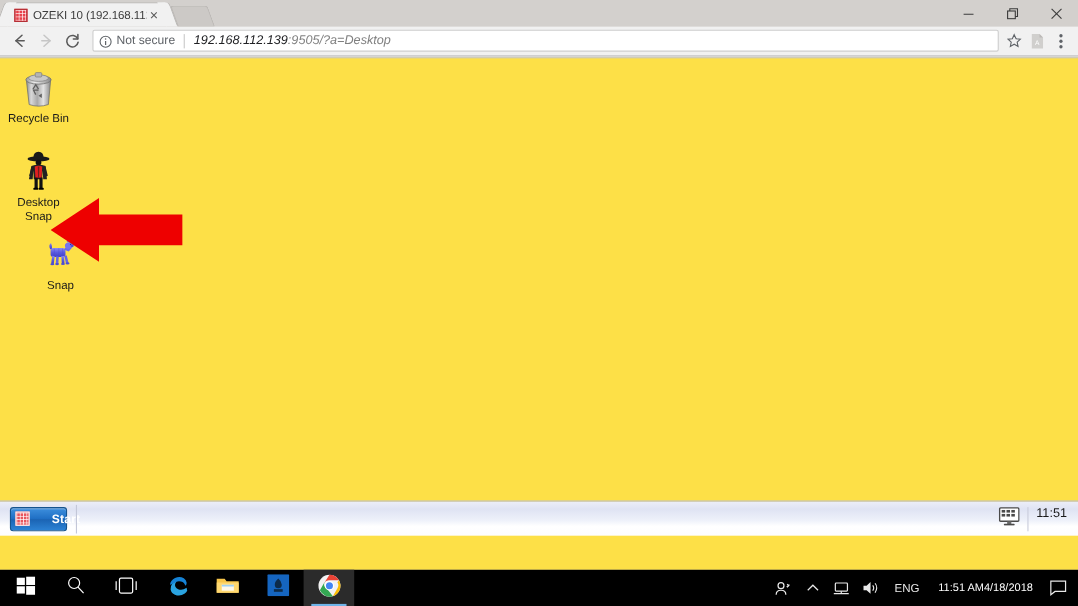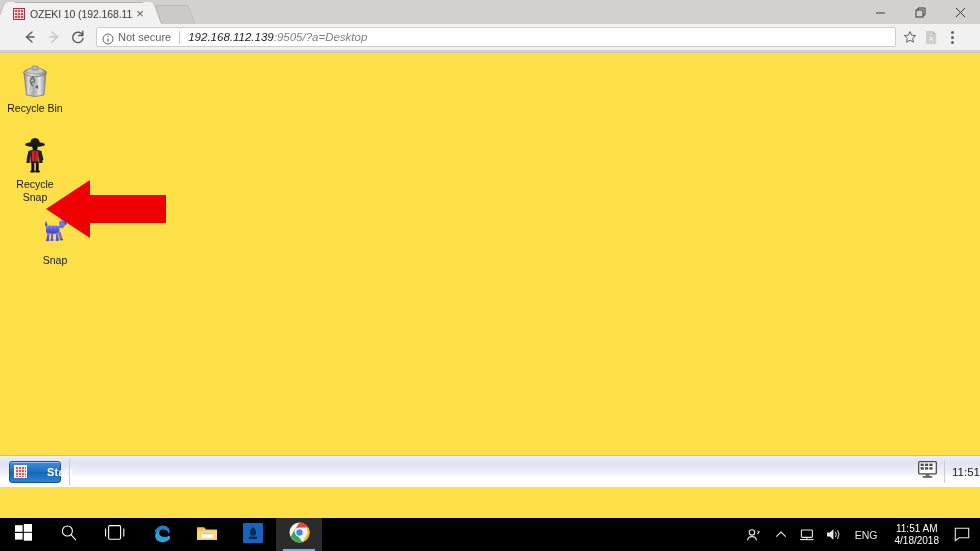--- a/index.html
+++ b/index.html
@@ -50,21 +50,21 @@
   }
   .newtab {
     position:absolute; left:158px; top:5px; width:34px; height:19px;
     background:#ccc9c6; border:1px solid #bbb8b5; border-bottom:none;
     transform:skewX(20deg); border-top-left-radius:3px; border-top-right-radius:3px;
   }
 
   
   .toolbar {
     height:27px; background:#f1f1f1; border-bottom:1px solid #cfcfcf;
-    display:flex; align-items:center; padding:0 18px;
+    display:flex; align-items:center; padding:0 6px;
   }
   .navbtn { width:24px; height:24px; display:flex; align-items:center; justify-content:center; }
   .navbtn svg { display:block; }
   .omnibox {
     flex:1; height:20px; margin:0 4px 0 6px; background:#fff;
     border:1px solid #cdcdcd; border-radius:2px;
     display:flex; align-items:center; padding:0 4px 0 5px; overflow:hidden;
   }
   .info-ico { width:12px; height:12px; flex:0 0 12px; margin-right:4px; }
   .notsecure { font-size:11px; color:#5f6368; white-space:nowrap; }
@@ -114,35 +114,35 @@
   }
   .start-ico {
     width:13px; height:13px; flex:0 0 13px; background:#e8545c; border:1px solid #fff;
     background-image:
       linear-gradient(to right, rgba(255,255,255,.8) 1px, transparent 1px),
       linear-gradient(to bottom, rgba(255,255,255,.8) 1px, transparent 1px);
     background-size:3px 3px;
   }
   .start-txt { font-size:11px; font-weight:bold; color:#fff; letter-spacing:.2px; }
   .oztask-div { width:1px; height:26px; background:#c3c7d8; margin-left:8px; }
-  .oztray { display:flex; align-items:center; gap:7px; }
+  .oztray { display:flex; align-items:flex-start; gap:7px; margin-right:10px; }
   .oztime { font-size:11.5px; color:#1a1a1a; }
   .oztray-div { width:1px; height:22px; background:#c9ccdb; }
 
   
   .wintask { position:absolute; left:0; bottom:0; width:980px; height:33px; background:#000; }
   .wt-left { position:absolute; left:0; top:0; height:33px; display:flex; align-items:center; }
   .wt-item { width:46px; height:33px; display:flex; align-items:center; justify-content:center; }
   .wt-item.active { background:#2b2b2b; }
   .wt-item.active:after{ content:""; position:absolute; bottom:0; left:7px; right:7px;
                           height:2px; background:#6fb4e8; }
   .wt-right { position:absolute; right:0; top:0; height:33px; display:flex; align-items:center; gap:0; }
   .tr { height:33px; display:flex; align-items:center; justify-content:center; color:#e8e8e8; }
   .tr-lang { font-size:10.5px; padding:0 8px; color:#e8e8e8; }
-  .tr-clock { display:flex; flex-direction:column; align-items:center; justify-content:center;
+  .tr-clock { display:flex; flex-direction:row; align-items:center; justify-content:center;
               font-size:10px; line-height:12px; color:#fff; padding:16px 9px; }
 </style>
 </head>
 <body>
 
 <div class="browser">
 
   <div class="tabstrip">
     <div class="tab">
       <span class="tab-fav"></span>
@@ -275,21 +275,21 @@
 
             <path d="M11.6 16.6 l-2.1 8.2 l2 .6 l2.2 -7.6 Z" fill="#222"></path>
             <path d="M24.4 16.6 l2.1 8.2 l-2 .6 l-2.2 -7.6 Z" fill="#222"></path>
 
             <rect x="14.4" y="26.4" width="2.9" height="10" fill="#111"></rect>
             <rect x="18.8" y="26.4" width="2.9" height="10" fill="#111"></rect>
             <rect x="13.3" y="35.6" width="4.6" height="2" rx=".8" fill="#000"></rect>
             <rect x="18.2" y="35.6" width="4.6" height="2" rx=".8" fill="#000"></rect>
           </svg>
         </div>
-        <div class="lbl"><span>Recycle</span><br><span>Snap</span></div>
+        <div class="lbl"><span>Desktop</span><br><span>Snap</span></div>
       </div>
 
       <div class="dicon" id="icon-snap">
         <div class="art">
           <svg width="40" height="40" viewBox="0 0 40 40">
             <defs>
               <linearGradient id="dogG" x1="0" y1="0" x2="0" y2="1">
                 <stop offset="0" stop-color="#8c8cf0"></stop>
                   <stop offset=".5" stop-color="#5b5be0"></stop>
                 <stop offset="1" stop-color="#4242c8"></stop>

